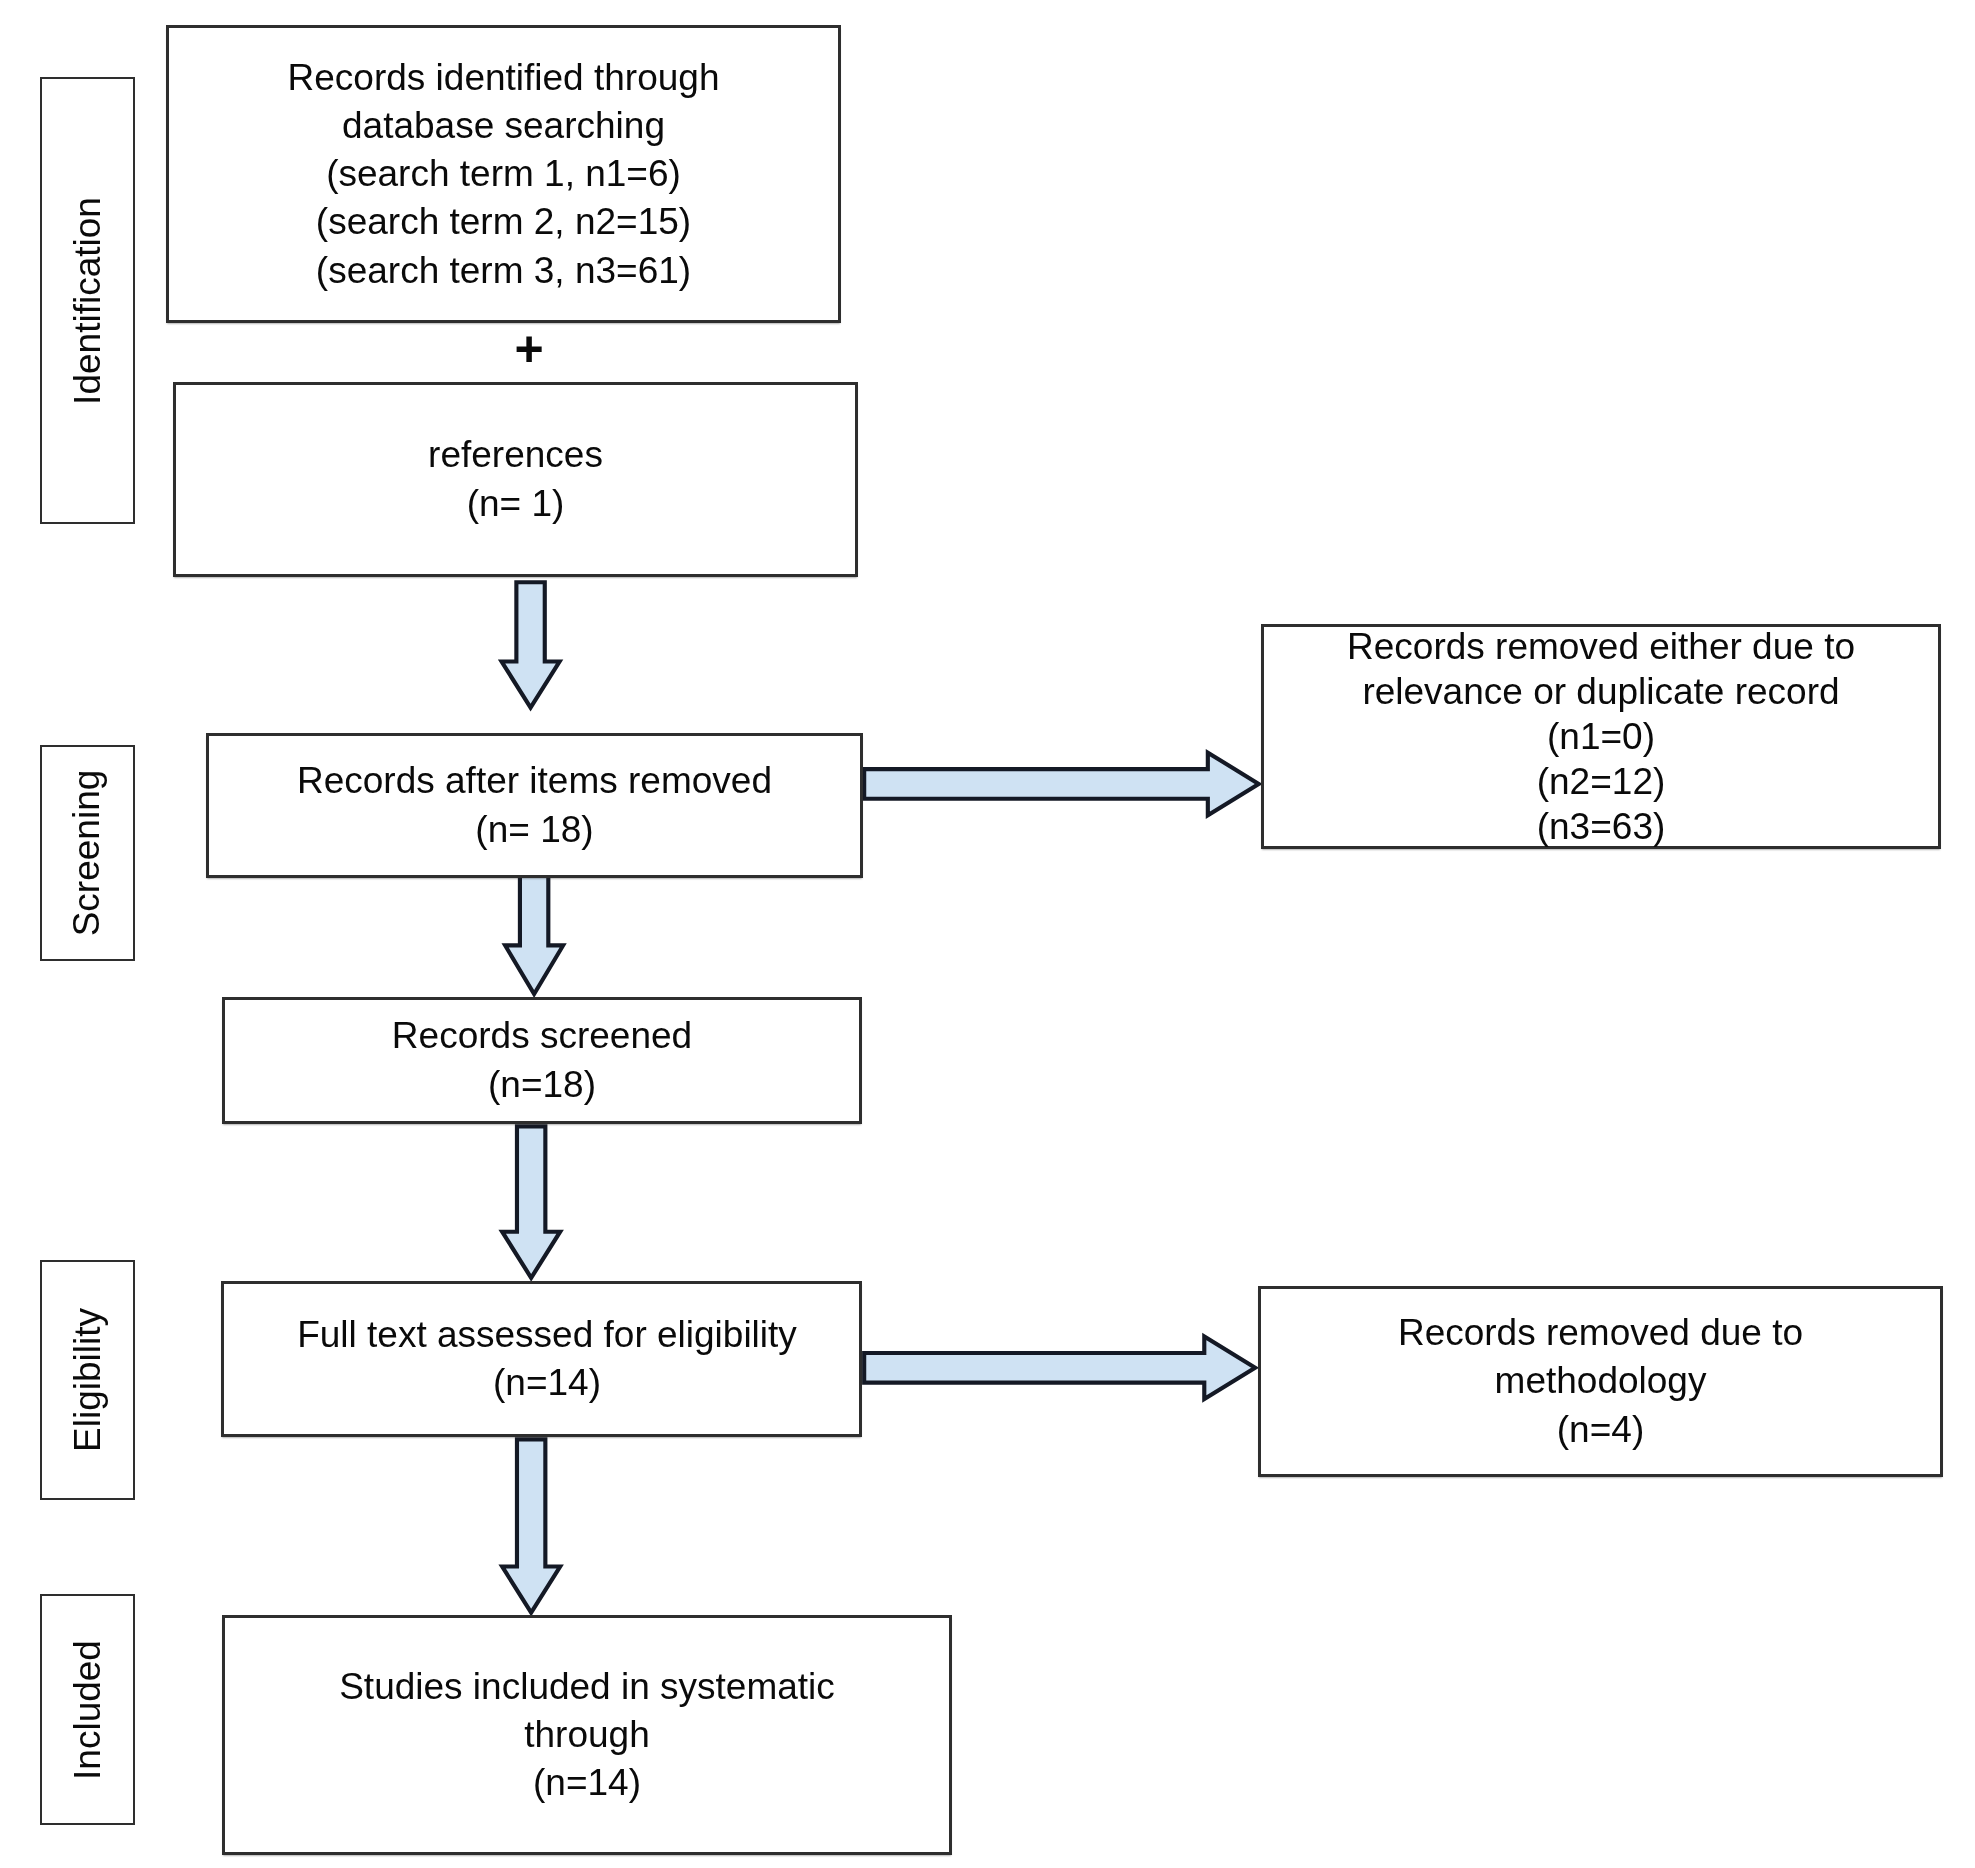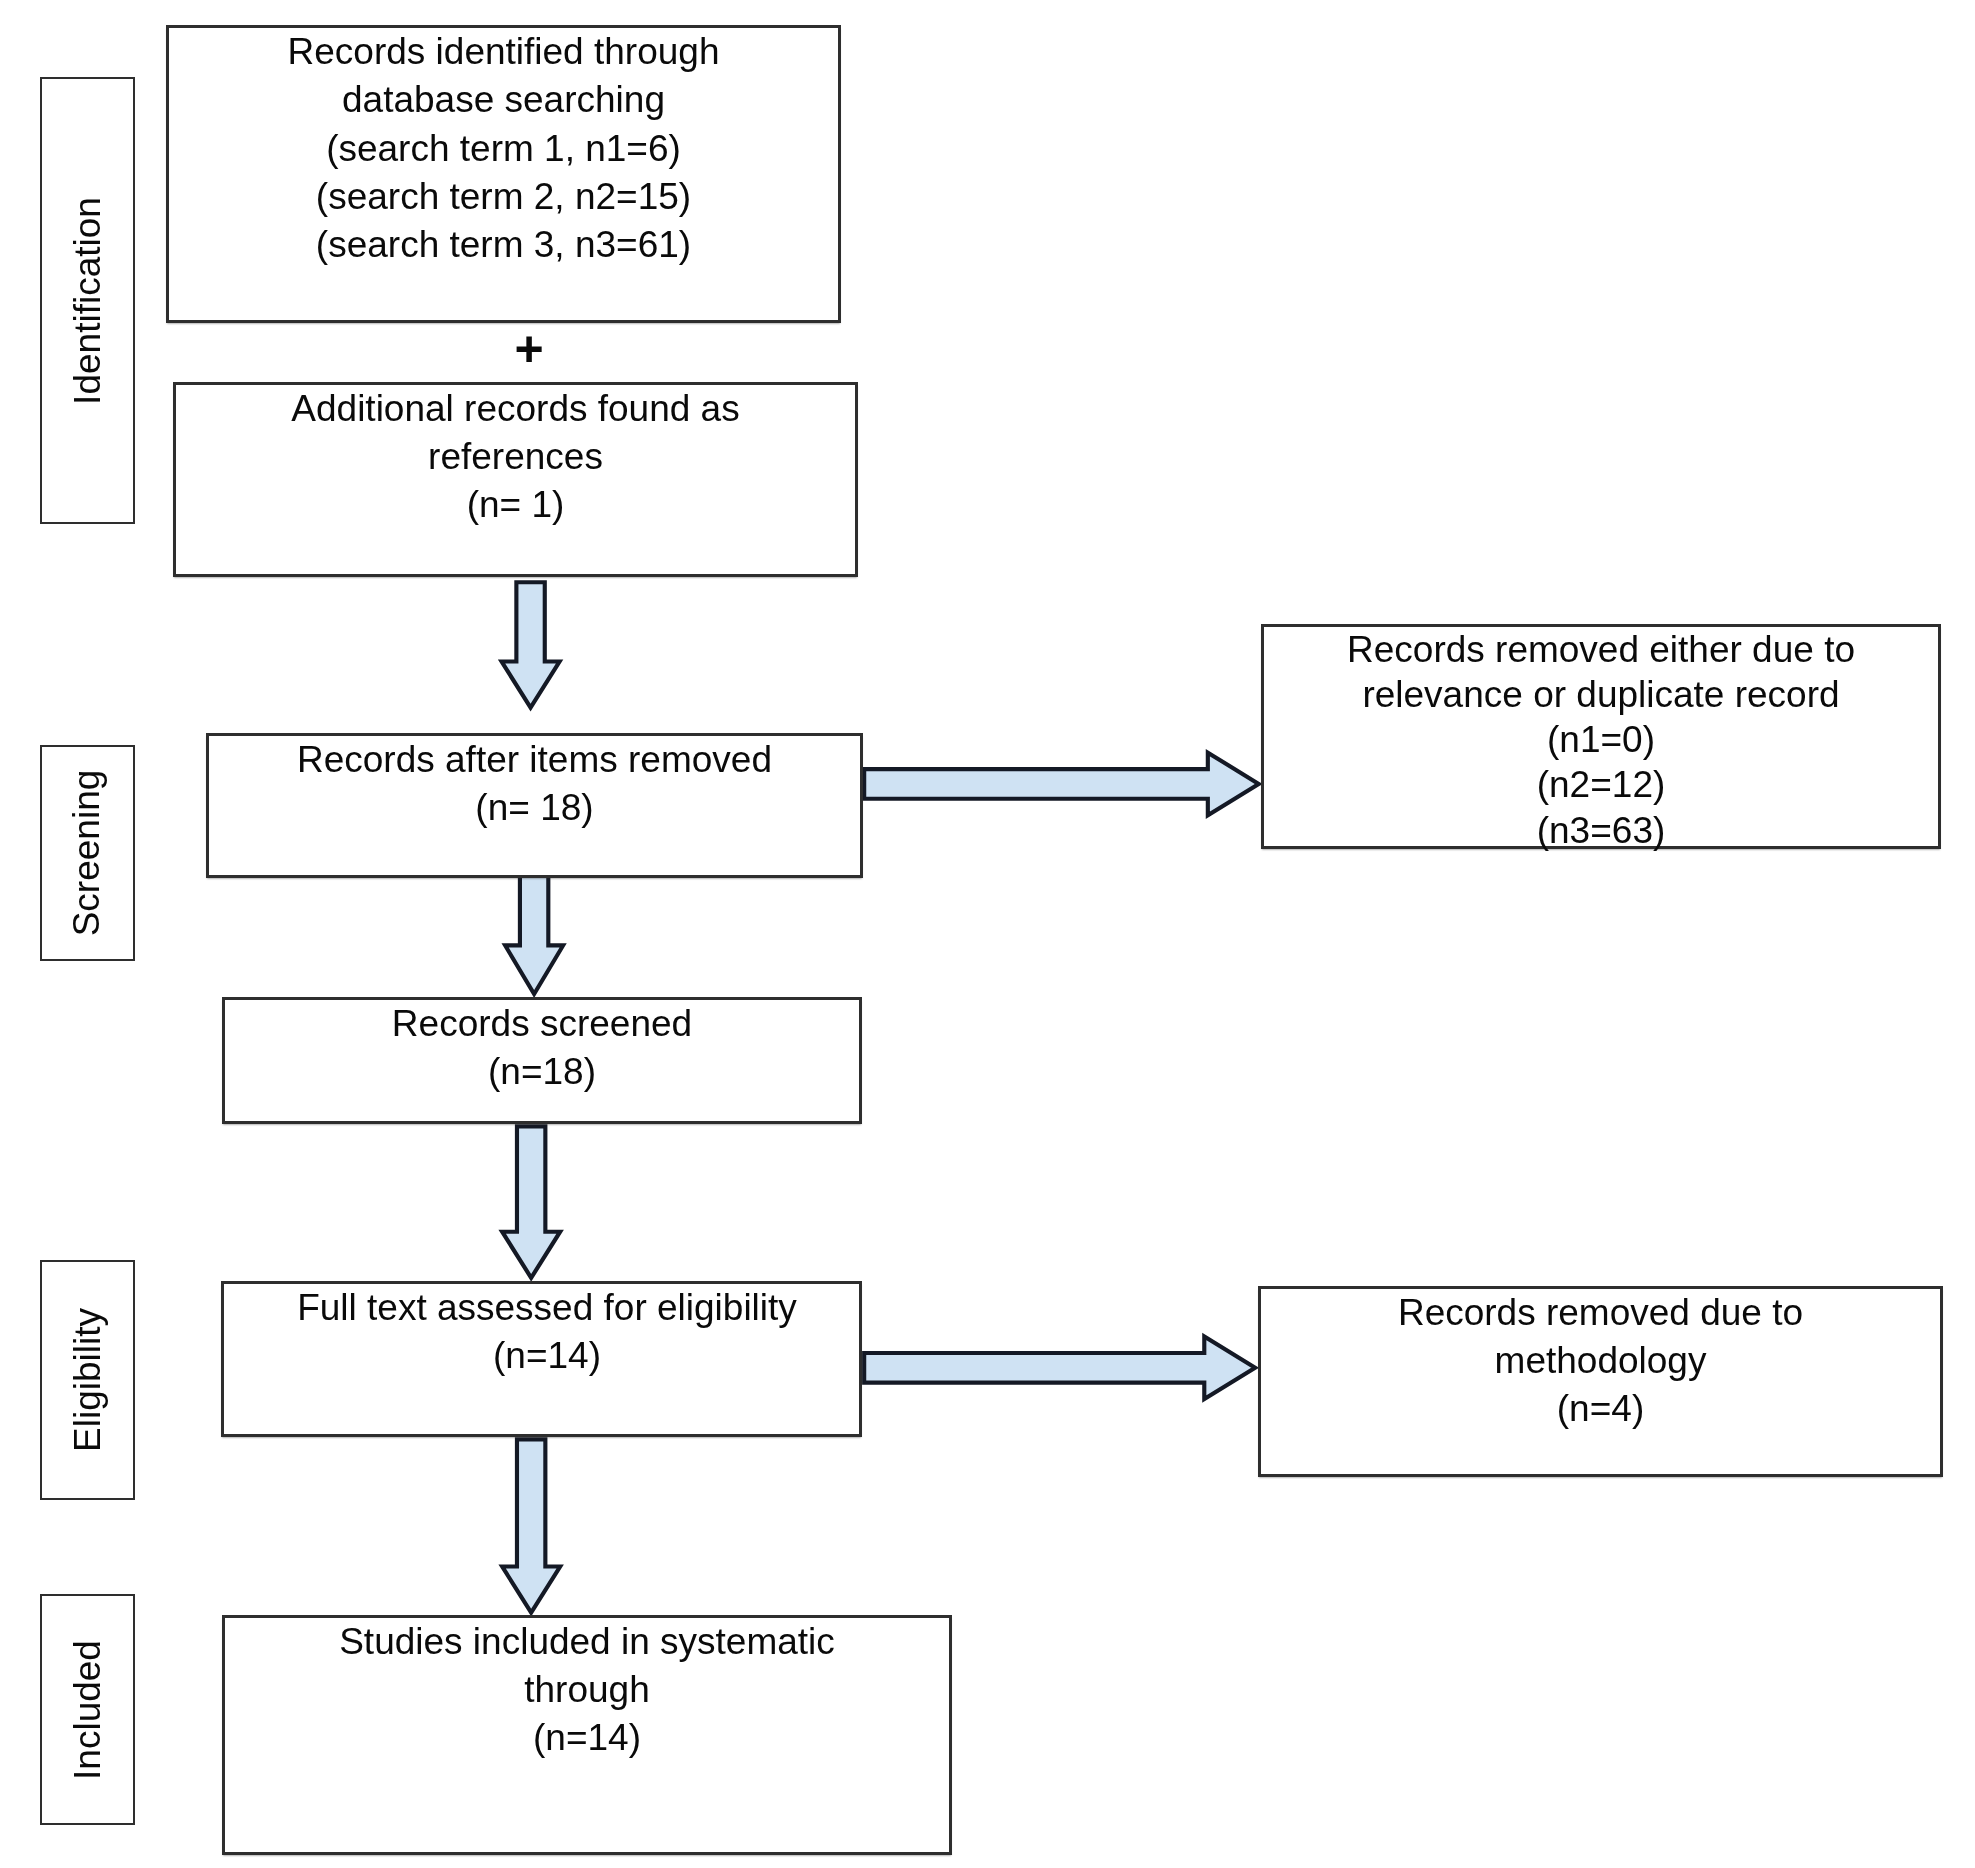--- a/index.html
+++ b/index.html
@@ -16,21 +16,21 @@
     overflow: hidden;
   }
   .flow-box {
     position: absolute;
     border: 3.5px solid var(--box-border, #2e2e2e);
     background: #ffffff;
     box-sizing: border-box;
     display: flex;
     flex-direction: column;
     align-items: center;
-    justify-content: flex-start;
+    justify-content: center;
     text-align: center;
     box-shadow: 0 2.4px 1.8px -1.2px rgba(40,40,40,0.45);
   }
   .flow-box .line {
     font-size: 37px;
     line-height: 1.3;
     color: var(--text, #0a0a0a);
     white-space: nowrap;
   }
   .lines-tight .line { line-height: 1.22; }
@@ -107,21 +107,20 @@
     <div class="line">Records identified through</div>
     <div class="line">database searching</div>
     <div class="line">(search term 1, n1=6)</div>
     <div class="line">(search term 2, n2=15)</div>
     <div class="line">(search term 3, n3=61)</div>
   </div>
 
   <div id="plus-sign">+</div>
 
   <div class="flow-box" style="left:173px; top:382px; width:685px; height:195px;">
-    <div class="line">Additional records found as</div>
     <div class="line">references</div>
     <div class="line">(n= 1)</div>
   </div>
 
   <div class="flow-box" style="left:206px; top:710px; width:657px; height:145px;margin-top:23px;">
     <div class="line">Records after items removed</div>
     <div class="line">(n= 18)</div>
   </div>
 
   <div class="flow-box lines-tight" style="left:1261px; top:624px; width:680px; height:225px;">

